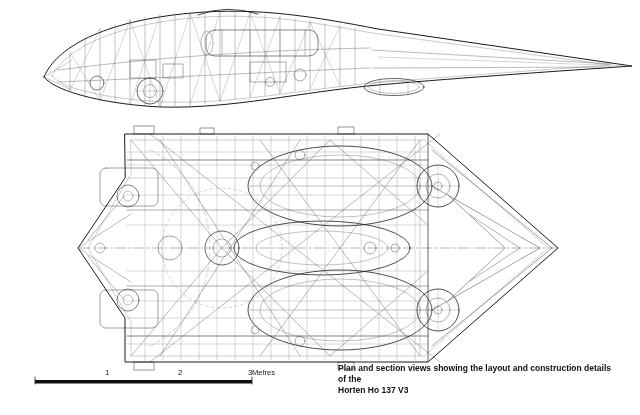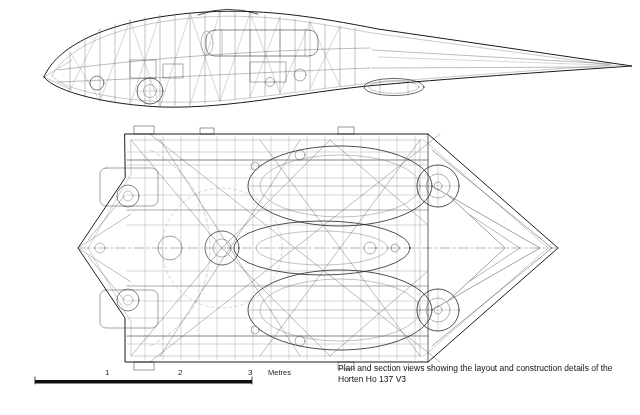--- a/index.html
+++ b/index.html
@@ -4,28 +4,28 @@
 <style>
   html,body{margin:0;padding:0;background:#fff;}
   .stage{
     position:relative;width:640px;height:415px;background:#fff;
     font-family:"Liberation Sans", sans-serif;overflow:hidden;
     color:var(--ink,#1a1a1a);
   }
   .blueprint{position:absolute;left:0;top:0;}
   .caption{
     position:absolute;left:338px;top:363px;width:282px;
-    font-size:8.5px;font-weight:normal;line-height:1.3;color:#111;
+    font-size:8.5px;font-weight:bold;line-height:1.3;color:#111;
   }
   .scale-labels{position:absolute;left:0;top:368px;width:640px;height:12px;font-size:8px;color:#222;}
   .scale-labels span{position:absolute;top:0;}
   .tick-1{left:105px;}
   .tick-2{left:178px;}
   .tick-3{left:248px;}
-  .unit{left:268px;font-size:7.5px;}
+  .unit{left:252px;font-size:7.5px;}
 </style>
 </head>
 <body>
 
 <div class="stage">
 
   <svg class="blueprint" width="640" height="415" viewBox="0 0 640 415" fill="none" stroke-linecap="round">
 
     <g stroke="#333" fill="none">
 

